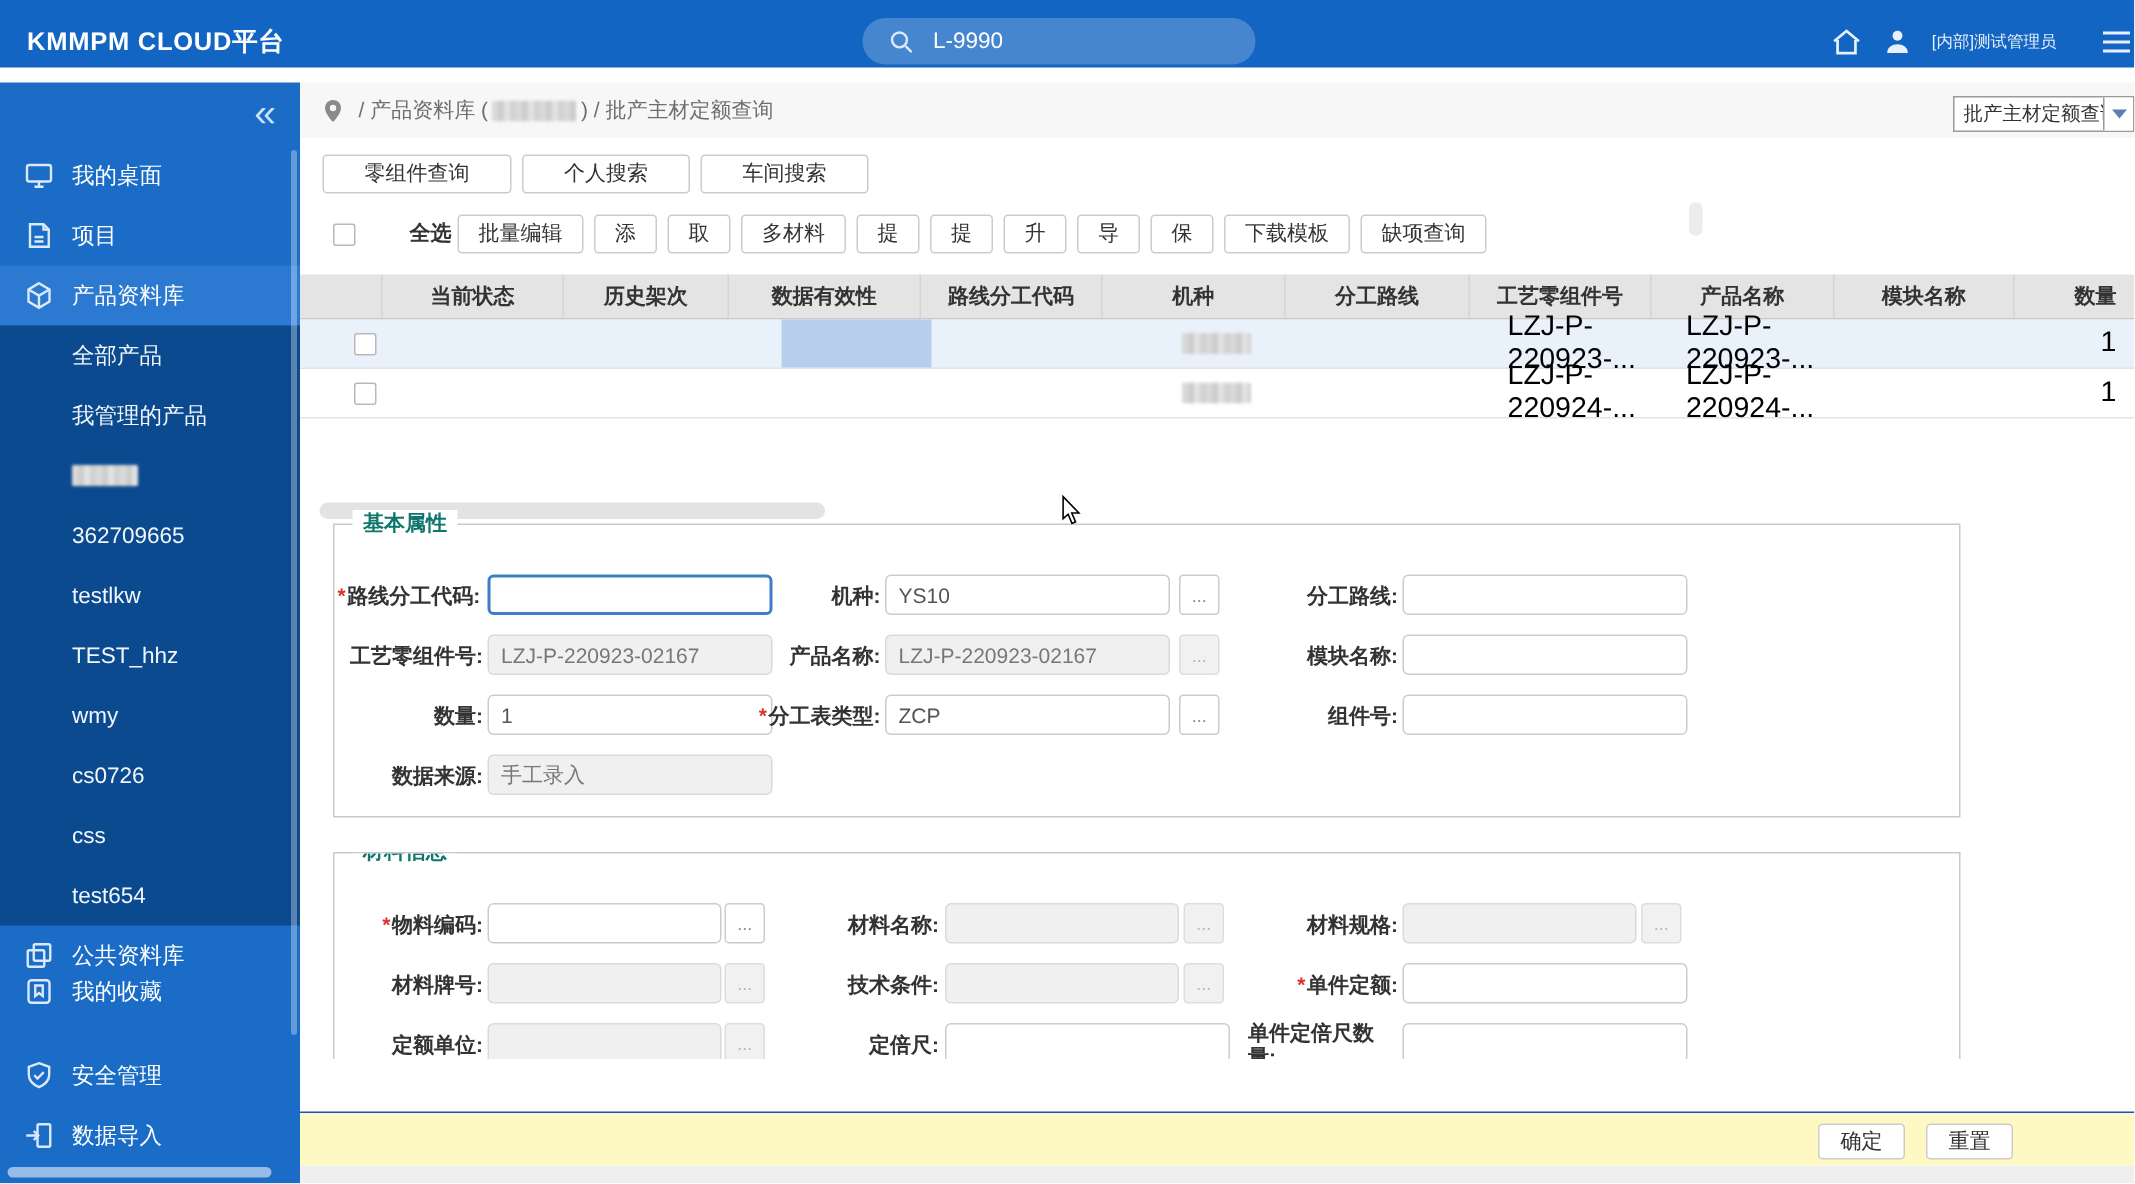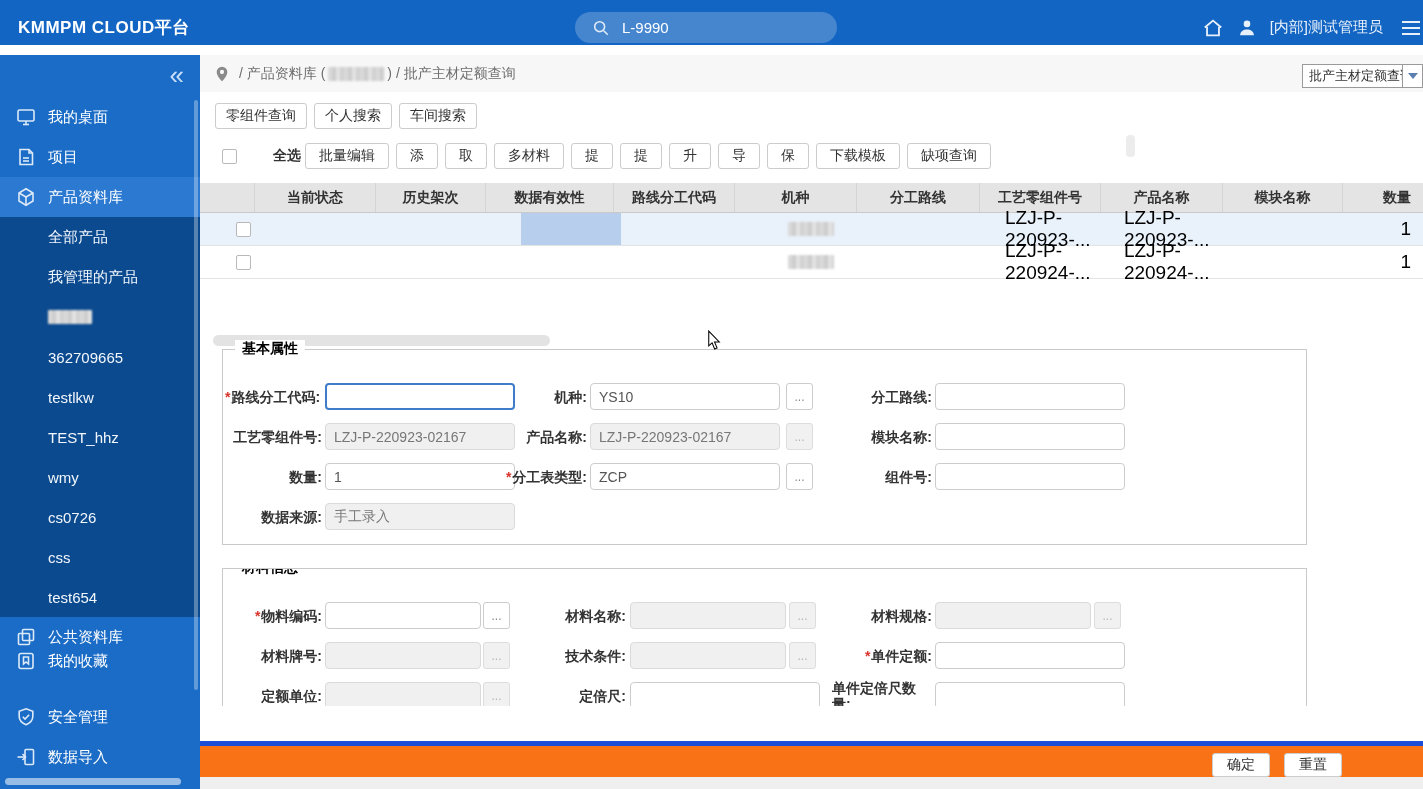--- a/index.html
+++ b/index.html
@@ -7,21 +7,21 @@
   #app { position:relative; width:1423px; height:789px; overflow:hidden; background:#fff; }
 
   
   .header { position:absolute; left:0; top:0; width:1423px; height:45px; background:#1265C2; color:#fff; }
   .app-title { position:absolute; left:18px; top:0; height:55px; display:flex; align-items:center; font-size:17px; font-weight:bold; letter-spacing:.5px; }
   .search-pill { position:absolute; left:575px; top:12px; width:262px; height:31px; border-radius:16px; background:rgba(255,255,255,.22); display:flex; align-items:center; }
   .search-pill svg { margin-left:17px; }
   .search-input { background:transparent; border:none; outline:none; color:#fff; font-size:15px; margin-left:12px; width:180px; font-family:inherit; }
   .hdr-right { position:absolute; right:0; top:0; height:55px; display:flex; align-items:center; color:#E7F0FB; }
   .hdr-ic { width:22px; height:22px; margin-right:12px; cursor:pointer; }
-  .user-name { font-size:15px; margin-right:18px; cursor:pointer; white-space:nowrap; }
+  .user-name { font-size:11px; margin-right:30px; cursor:pointer; white-space:nowrap; }
   .burger { width:20px; height:16px; margin-right:2px; cursor:pointer; }
 
   
   .sidebar { position:absolute; left:0; top:55px; width:200px; height:734px; background:#1A6CC6; color:#fff; overflow:hidden; }
   .collapse { position:absolute; top:2px; right:16px; font-size:26px; color:#CBDFF6; cursor:pointer; line-height:36px; }
   .nav-item { position:absolute; left:0; width:200px; height:40px; display:flex; align-items:center; cursor:pointer; font-size:15px; }
   .nav-item .nicon { width:20px; height:20px; margin:0 12px 0 16px; color:#DCE9F8; flex:0 0 auto; }
   .nav-item.active { background:#2B79D1; }
   .submenu { position:absolute; left:0; top:162px; width:200px; height:400px; background:#0B4A8E; }
   .sub-item { position:absolute; left:0; width:200px; height:40px; display:flex; align-items:center; padding-left:48px; font-size:15px; color:#F2F7FD; cursor:pointer; }
@@ -36,21 +36,21 @@
       background:linear-gradient(90deg,#d9d9d9 0 25%,#cdcdcd 25% 50%,#e2e2e2 50% 75%,#d2d2d2 75% 100%);
       background-size:16px 100%; filter:blur(1.1px); }
   .crumb-redacted { width:56px; margin:0 3px; }
   .page-select { position:absolute; left:1102px; top:9px; width:121px; height:24px; border:1px solid #9a9a9a; background:#fff; display:flex; align-items:center; font-size:13px; color:#333; cursor:pointer; }
   .page-select .ps-text { padding-left:6px; flex:1; overflow:hidden; white-space:nowrap; }
   .ps-arrow { width:20px; height:100%; border-left:1px solid #9a9a9a; display:flex; align-items:center; justify-content:center; background:#fff; }
   .ps-arrow i { width:0; height:0; border-left:5px solid transparent; border-right:5px solid transparent; border-top:6px solid #5B80B0; }
 
   .btn { display:inline-flex; align-items:center; justify-content:center; background:#fff; border:1px solid #ccc; border-radius:3px; color:#333; font-size:14px; height:26px; padding:0 13px; cursor:pointer; white-space:nowrap; font-family:inherit; }
   .query-row { position:absolute; left:15px; top:48px; display:flex; gap:7px; }
-  .query-row .btn { padding:0 10px; }
+  .query-row .btn { padding:0 27px; }
   .toolbar-row { position:absolute; left:22px; top:88px; height:26px; display:flex; align-items:center;gap:28px; }
   .cbx { width:15px; height:15px; border:1px solid #b9b9b9; border-radius:2px; background:#fff; cursor:pointer; flex:0 0 auto; }
   .selall { font-size:14px; font-weight:600; color:#333; margin:0 0 0 8px; }
   .tb-btns { position:absolute; left:105px; top:88px; display:flex; gap:7px; }
   .mini-pill { position:absolute; left:926px; top:80px; width:9px; height:22px; border-radius:4px; background:#ECECEC; }
 
   
   .grid { position:absolute; left:0; top:128px; width:1223px; }
   .trow { display:flex; width:1223px; }
   .thead { height:30px; background:#E4E4E4; border-bottom:1px solid #c9c9c9; }
@@ -62,39 +62,39 @@
   .c0{width:55px; padding-left:12px;} .c1{width:121px;} .c2{width:110px;} .c3{width:128px;}
   .c4{width:121px;} .c5{width:122px; justify-content:center;} .c6{width:123px;} .c7{width:121px; padding-left:3px;}
   .c8{width:122px; padding-left:3px;} .c9{width:120px;} .c10{width:80px; justify-content:flex-end; padding-right:12px;}
   .thead .c0, .thead .c5, .thead .c7, .thead .c8 { padding-left:0; }
   .cell-hl { background:#B7CEEC; }
   .cell-redacted { width:46px; }
   .hscroll { position:absolute; left:13px; top:280px; width:337px; height:11px; border-radius:6px; background:#E3E3E3; cursor:pointer; }
 
   
   .fset { position:absolute; border:1px solid #C9C9C9; background:#fff; }
-  .fset .legend { position:absolute; top:-10px; left:12px; background:#fff; padding:0 7px; font-size:14px; font-weight:600; color:#000000; }
+  .fset .legend { position:absolute; top:-10px; left:12px; background:#fff; padding:0 7px; font-size:14px; font-weight:600; color:#0f766e; }
   .fset-basic { left:22px; top:294px; width:1085px; height:196px; }
   .fset-material { left:22px; top:513px; width:1085px; height:138px; border-bottom:none; overflow:hidden; }
   .frow { position:absolute; left:0; width:100%; height:30px; }
   .lab { position:absolute; top:0; height:30px; display:flex; align-items:center; justify-content:flex-end; text-align:right; font-weight:600; color:#333; font-size:14px; line-height:16px; }
   .lab.wrapl { justify-content:flex-start; text-align:left; }
   .l1 { left:2px; width:97px; } .l2 { left:264px; width:100px; } .l2m { left:303px; width:100px; } .l3 { left:609px; width:100px; }
   .req { color:#D9342B; margin-right:1px; }
   .inp { position:absolute; top:1px; height:27px; border:1px solid #ccc; border-radius:4px; font-size:14px; font-family:inherit; padding:0 8px; color:#555; background:#fff; outline:none; }
   .inp:disabled { background:#F0F0F0; border-color:#DADADA; color:#777; }
   .inp.focused { border:2px solid #3F7DCB; }
   .i1 { left:102px; width:190px; } .i2 { left:367px; width:190px; } .i3 { left:712px; width:190px; }
   .i1s { left:102px; width:156px; } .i2m { left:407px; width:156px; } .i3s { left:712px; width:156px; }
   .browse { position:absolute; top:1px; width:27px; height:27px; background:#fff; border:1px solid #ccc; border-radius:3px; color:#888; font-size:12px; display:flex; align-items:center; justify-content:center; cursor:pointer; }
   .browse.disabled { background:#F1F1F1; border-color:#ddd; color:#b5b5b5; cursor:default; }
   .b1 { left:260px; } .b2 { left:563px; } .b2m { left:566px; } .b3 { left:871px; }
 
   
-  .footer { position:absolute; left:0; top:686px; width:1223px; height:36px; background:#f97316; border-top:5px solid #1d4ed8; }
+  .footer { position:absolute; left:0; top:686px; width:1223px; height:36px; background:#fef9c3; border-top:1px solid #1d4ed8; }
   .footer .btn { position:absolute; top:7px; height:24px; padding:0 14px; }
   .btn-confirm { left:1012px; }
   .btn-reset { left:1084px; }
   .bottom-strip { position:absolute; left:0; top:722px; width:1223px; height:12px; background:#EFEFEF; }
 
   .cursor { position:absolute; left:505px; top:275px; width:18px; height:20px; pointer-events:none; }
 </style>
 </head>
 <body>
 

